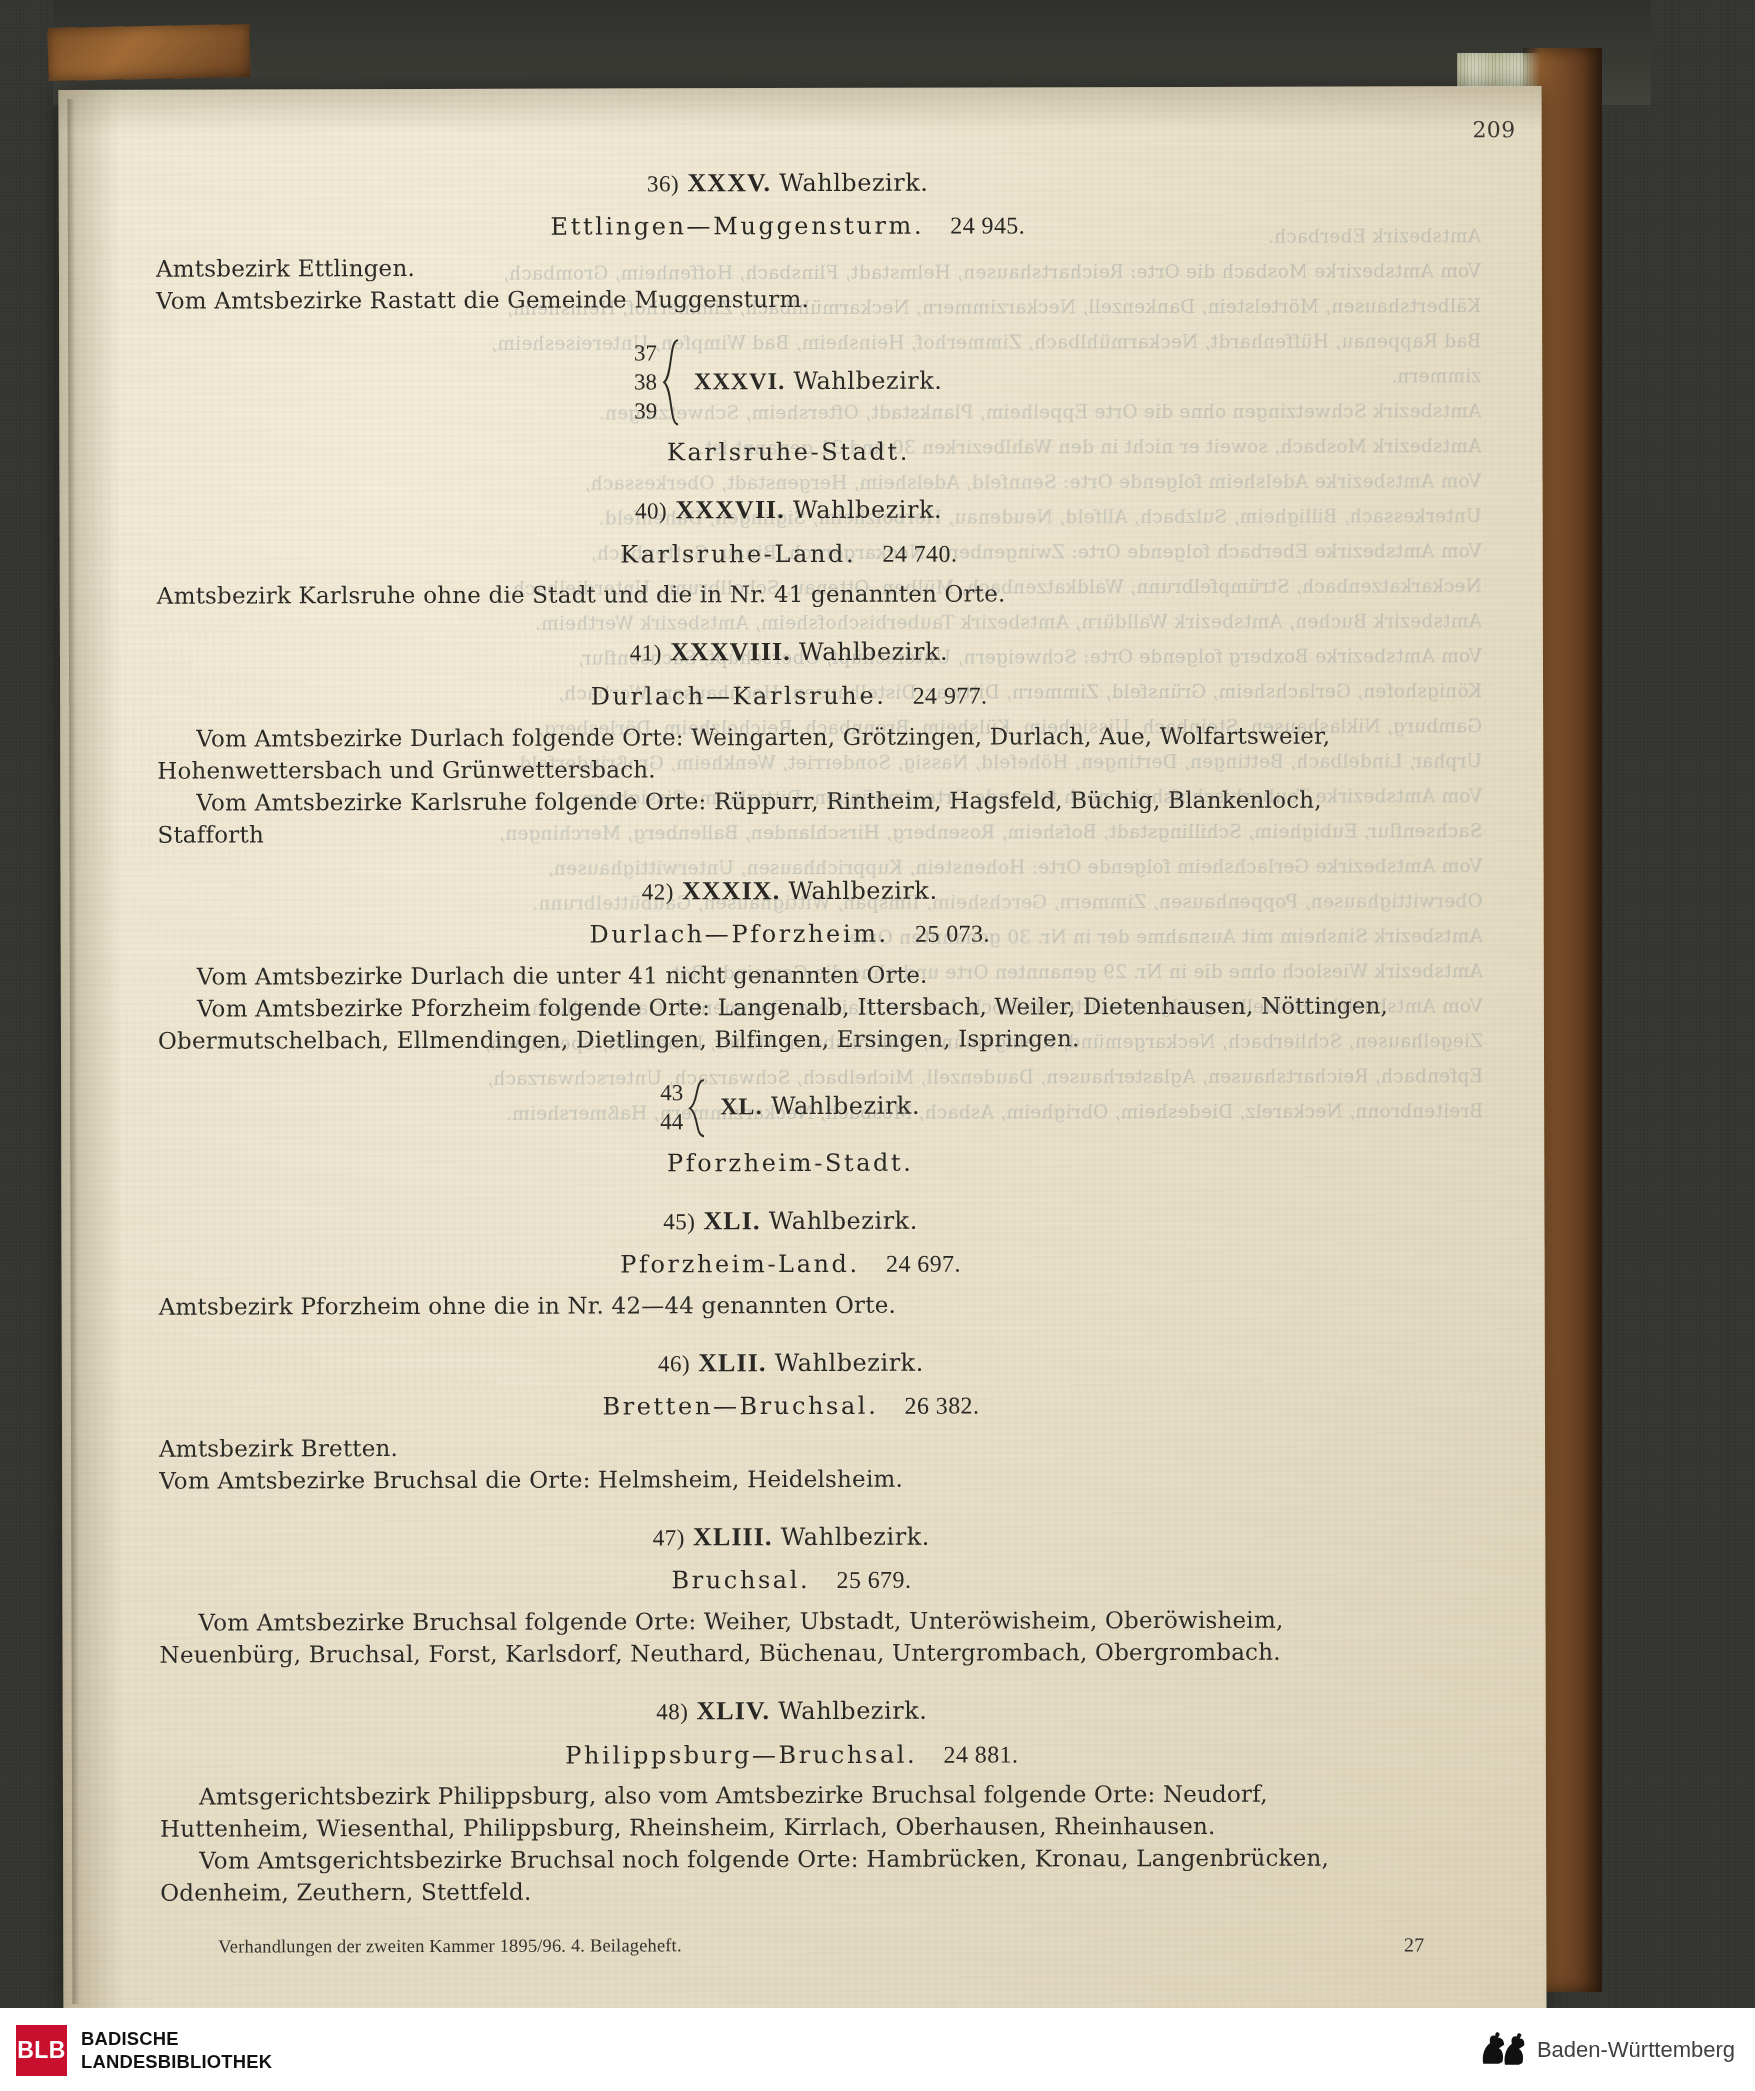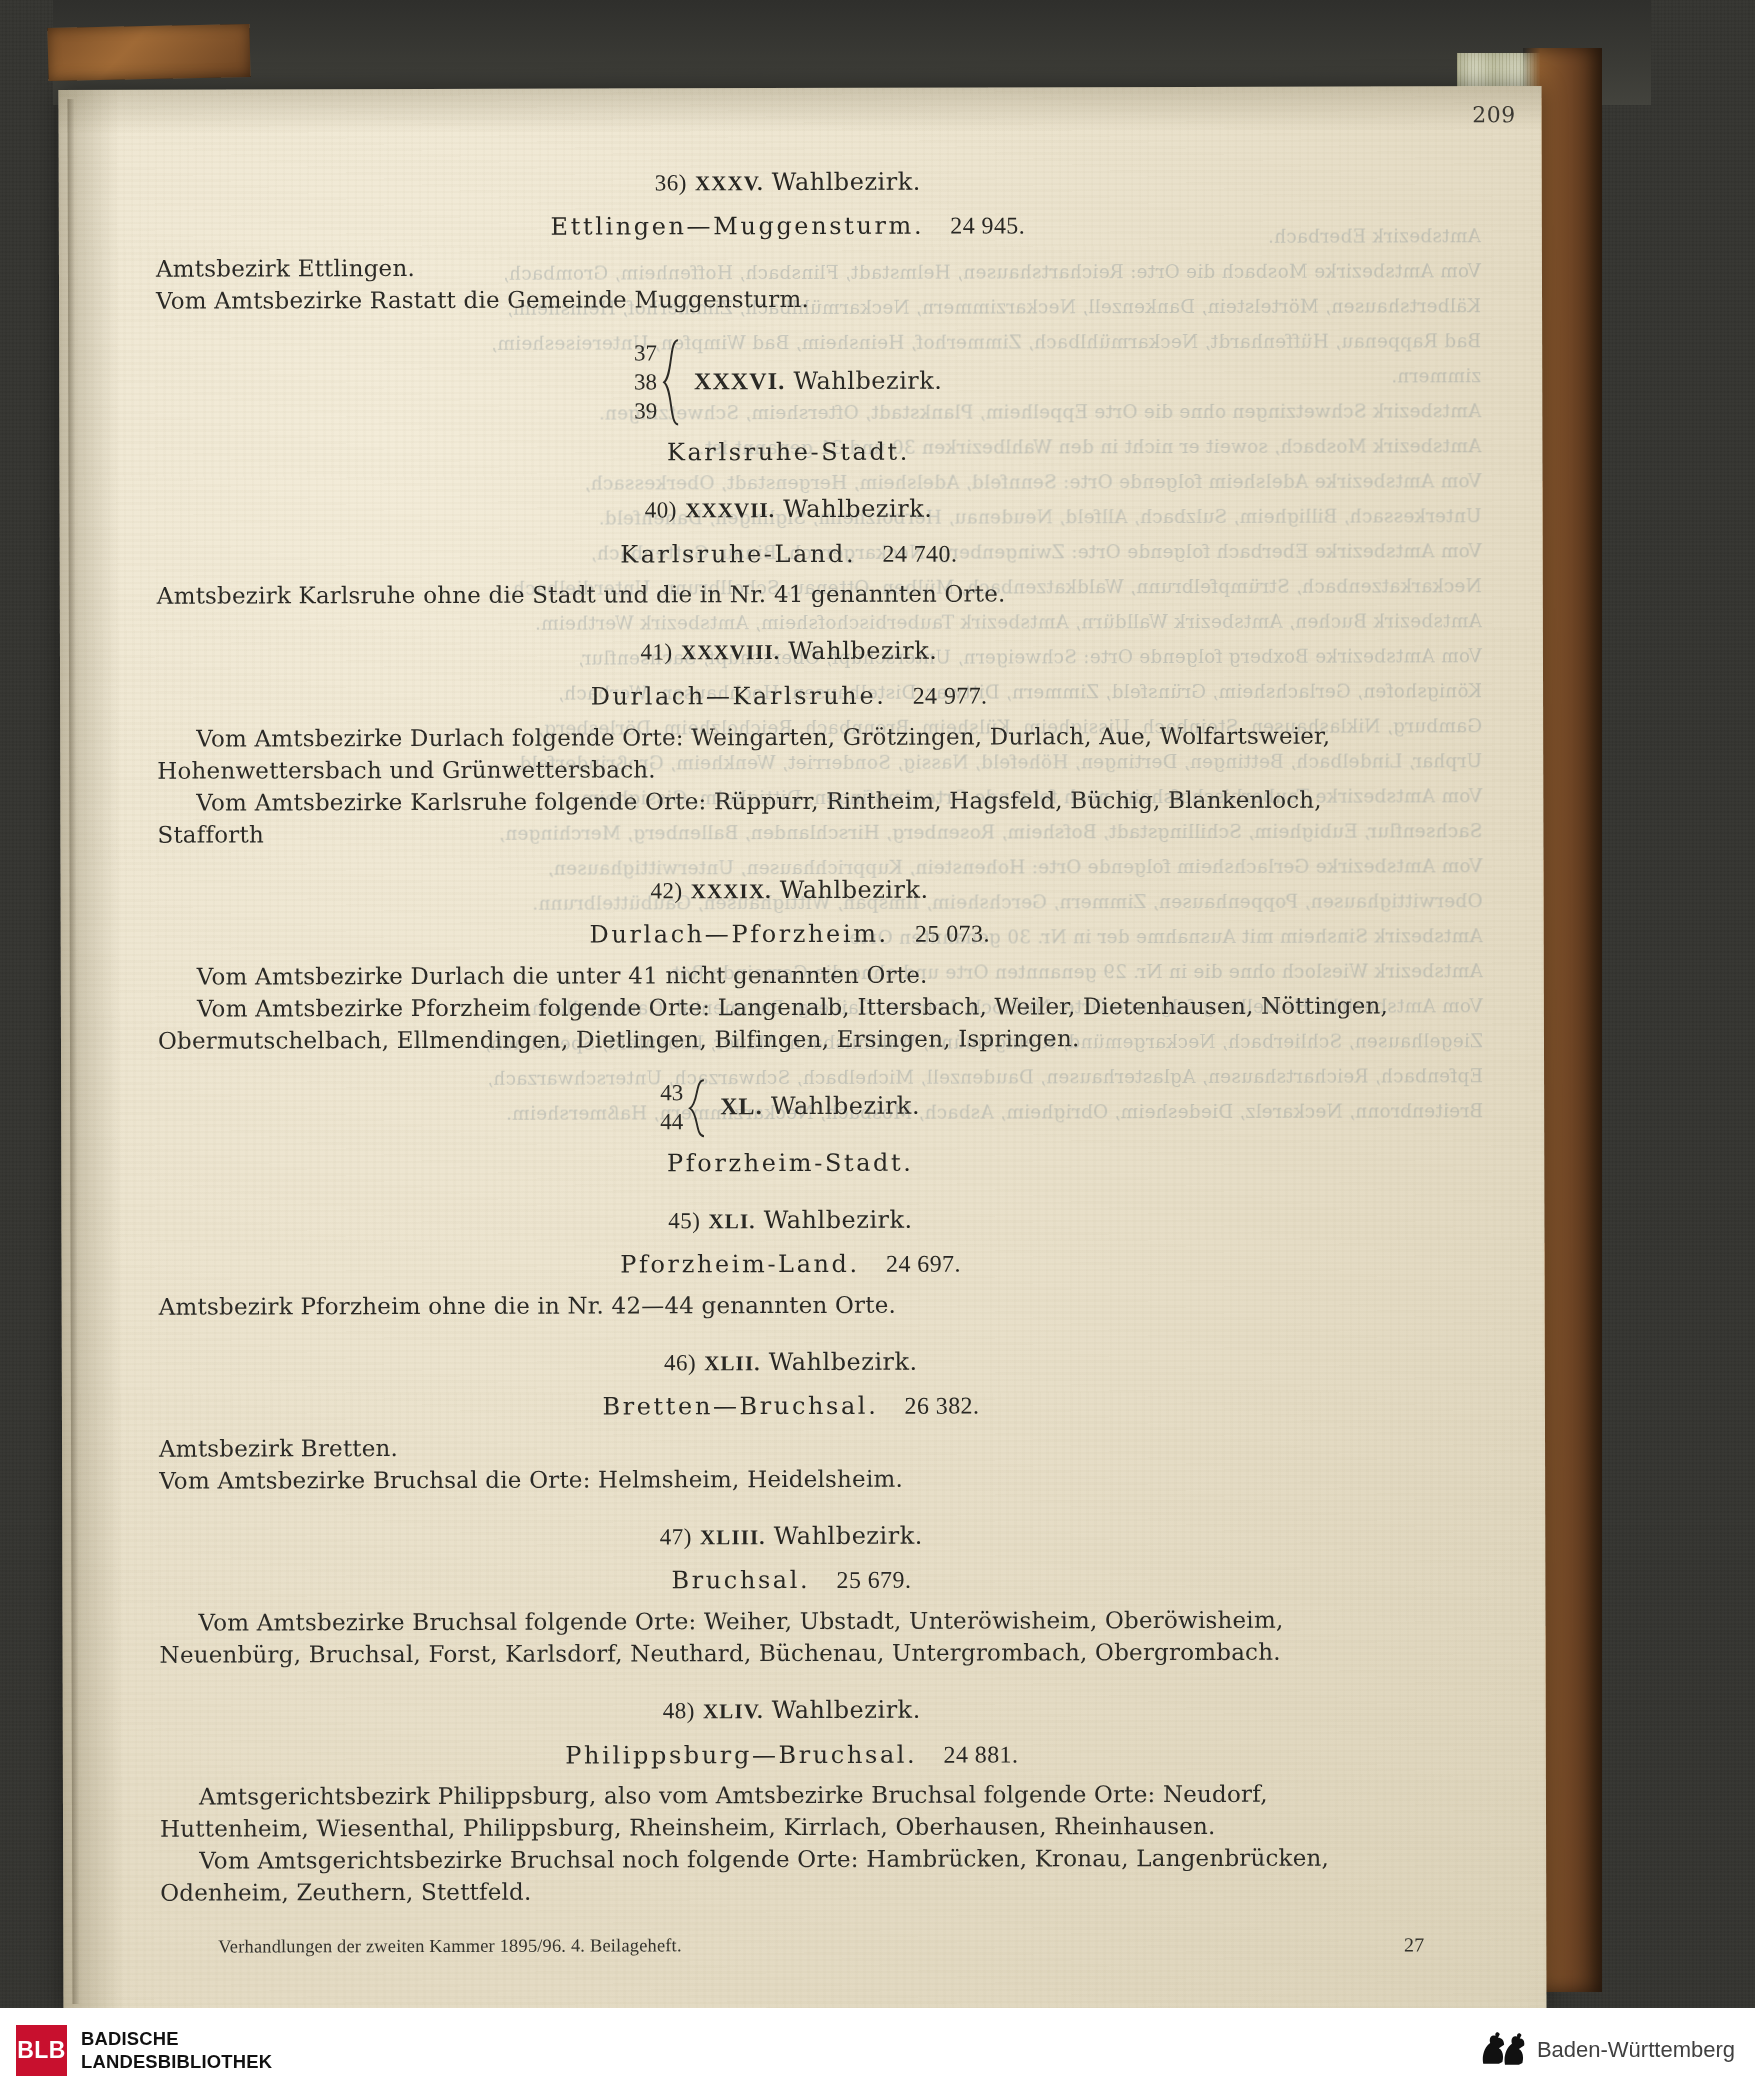--- a/index.html
+++ b/index.html
@@ -133,38 +133,38 @@
     left: 97px;
     top: 53px;
     width: 1264px;
     color: #2b2a26;
     font-size: 23px;
     line-height: 31px;
   }
   .folio {
     position: absolute;
     right: 26px;
-    top: 16px;
+    top: 31px;
     font-family: "DejaVu Serif", serif;
     font-size: 22px;
     color: #3a3832;
     letter-spacing: 0.4px;
   }
   .hd1 {
     text-align: center;
     font-size: 24px;
     letter-spacing: 0.5px;
     margin-top: 26px;
     color: #282723;
   }
   .hd1 .rom {
     font-family: "Liberation Serif", serif;
     font-weight: bold;
     letter-spacing: 1.1px;
-    font-size: 21px;
+    font-size: 26px;
   }
   .hd1 .num-prefix {
     font-family: "Liberation Serif", serif;
     font-size: 23px;
   }
   .hd2 {
     text-align: center;
     font-size: 24px;
     letter-spacing: 2.6px;
     margin-top: 12.3px;

